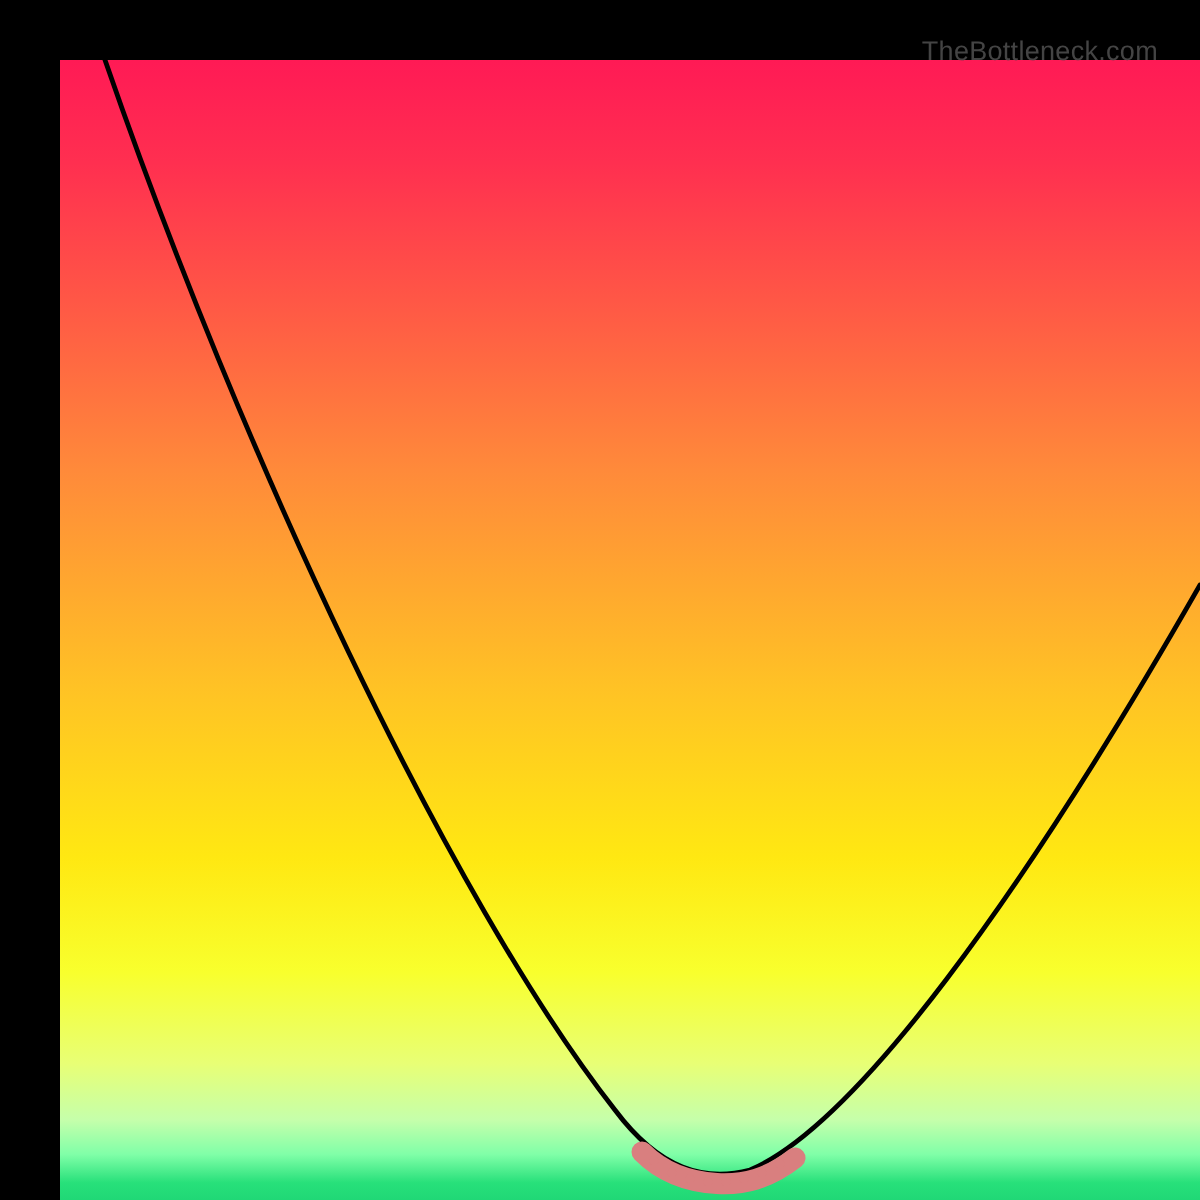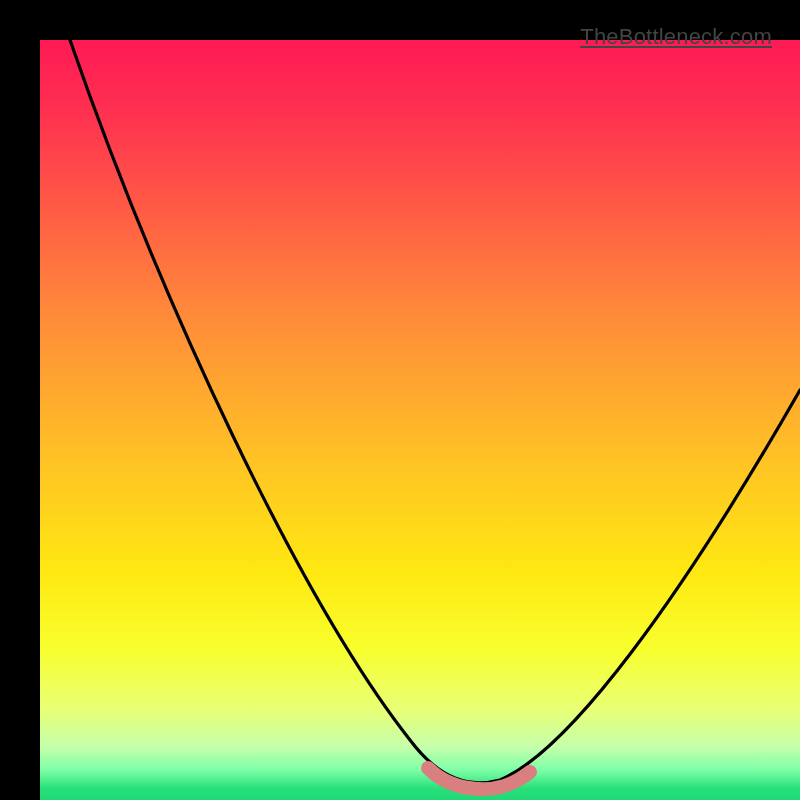--- a/index.html
+++ b/index.html
@@ -46,25 +46,24 @@
       #80ffa8 96%,
       #27e07a 98.5%,
       #20d876 100%
     );
   }
   .watermark {
     position: absolute;
     top: 4px;
     right: 8px;
     color: #444;
-    font-size: 22px;
+    font-size: 18px;
     font-weight: 500;
     letter-spacing: 0.2px;
     user-select: none;
-    text-decoration: underline;
   }
   svg.curves {
     position: absolute;
     left: 0;
     top: 0;
     width: 760px;
     height: 760px;
   }
 </style>
 </head>

